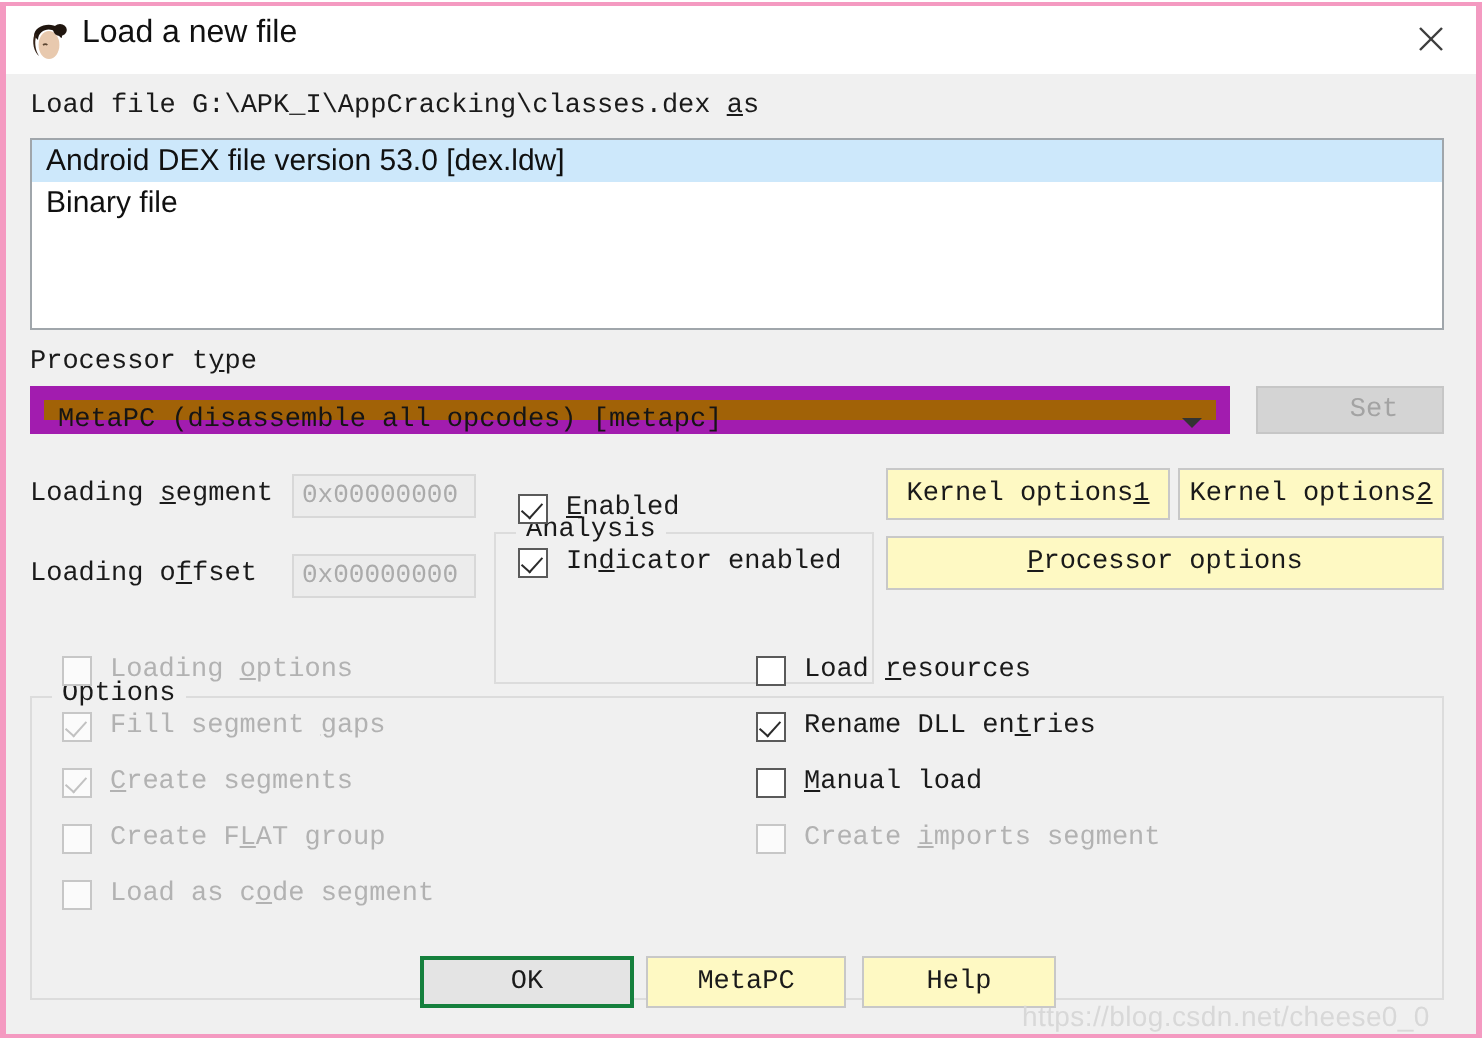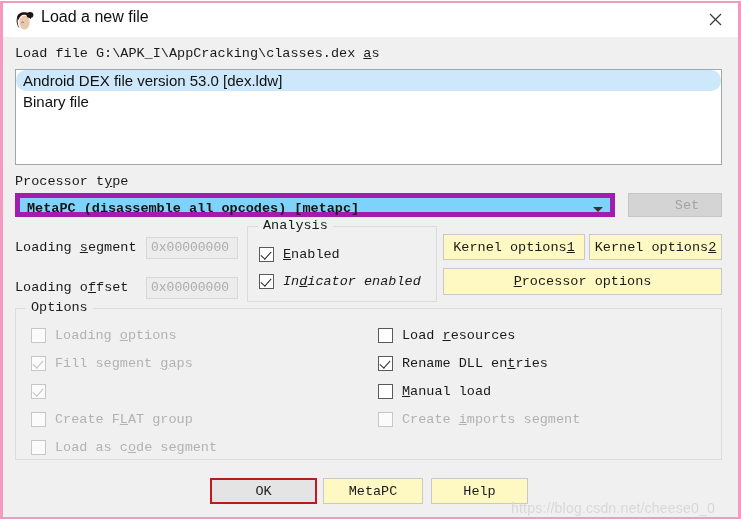--- a/index.html
+++ b/index.html
@@ -106,38 +106,36 @@
     overflow: hidden;
   }
   .list-item {
     height: 21px;
     line-height: 21px;
     padding-left: 7px;
     font-family: "Liberation Sans", sans-serif;
     font-size: 15px;
     color: #101010;
     white-space: nowrap;
-    border-radius: 10px;
   }
   .list-item.selected {
     background: #cde8fb;
   }
 
   
   .proc-label { left: 12px; top: 137px; }
   .combo {
     position: absolute;
     left: 12px;
     top: 156px;
     width: 600px;
     height: 24px;
-    background: #7dd3fc;
-    border: 5px solid #a21caf;
-    box-sizing: border-box;
-    font-weight: bold;
+    background: #a16207;
+    border: 7px solid #a21caf;
+    box-sizing: border-box;
   }
   .combo-text {
     position: absolute;
     left: 7px;
     top: 3px;
     font-family: "Liberation Mono", monospace;
     font-size: 13.5px;
     color: #151515;
     white-space: nowrap;
   }
@@ -186,20 +184,21 @@
     white-space: nowrap;
   }
   .seg-field { left: 143px; top: 200px; }
   .off-field { left: 143px; top: 240px; }
 
   
   .groupbox {
     position: absolute;
     border: 1px solid #dcdcdc;
     box-sizing: border-box;
+    margin-top: 40px;
   }
   .groupbox > .gb-title {
     position: absolute;
     top: -9px;
     left: 10px;
     background: #f0f0f0;
     padding: 0 5px;
     font-family: "Liberation Mono", monospace;
     font-size: 13.5px;
     color: #1a1a1a;
@@ -255,21 +254,21 @@
   .cb-label {
     margin-left: 9px;
     font-family: "Liberation Mono", monospace;
     font-size: 13.5px;
     color: #1a1a1a;
   }
   .cb-label.disabled { color: #b2b2b2; }
 
   
   .an-1 { left: 256px; top: 210px; }
-  .an-2 { left: 256px; top: 237px; font-style: italic; }
+  .an-2 { left: 256px; top: 237px; }
 
   
   .ol-1 { left: 28px; top: 291px; }
   .ol-2 { left: 28px; top: 319px; }
   .ol-3 { left: 28px; top: 347px; }
   .ol-4 { left: 28px; top: 375px; }
   .ol-5 { left: 28px; top: 403px; }
   
   .or-1 { left: 375px; top: 291px; }
   .or-2 { left: 375px; top: 319px; }
@@ -291,21 +290,21 @@
     cursor: default;
     white-space: nowrap;
   }
   .btn-kern1 { left: 440px; top: 197px; width: 142px; height: 26px; }
   .btn-kern2 { left: 586px; top: 197px; width: 133px; height: 26px; }
   .btn-proc  { left: 440px; top: 231px; width: 279px; height: 27px; }
 
   
   .btn-ok {
     left: 207px; top: 441px; width: 107px; height: 26px;
-    border: 2px solid #b91c1c;
+    border: 2px solid #15803d;
     background: #e4e4e4;
   }
   .btn-cancel { left: 320px; top: 441px; width: 100px; height: 26px; }
   .btn-help   { left: 428px; top: 441px; width: 97px; height: 26px; }
 
   
   .watermark {
     position: absolute;
     left: 508px;
     top: 463px;
@@ -387,20 +386,21 @@
     <div class="cb-row ol-1">
       <span class="cbox disabled"></span>
       <span class="cb-label disabled">Loading <span class="u">o</span>ptions</span>
     </div>
     <div class="cb-row ol-2">
       <span class="cbox checked disabled"></span>
       <span class="cb-label disabled">Fill segment <span class="u">g</span>aps</span>
     </div>
     <div class="cb-row ol-3">
       <span class="cbox checked disabled"></span>
+      <span class="cb-label disabled"><span class="u">C</span>reate segments</span>
     </div>
     <div class="cb-row ol-4">
       <span class="cbox disabled"></span>
       <span class="cb-label disabled">Create F<span class="u">L</span>AT group</span>
     </div>
     <div class="cb-row ol-5">
       <span class="cbox disabled"></span>
       <span class="cb-label disabled">Load as c<span class="u">o</span>de segment</span>
     </div>
 

